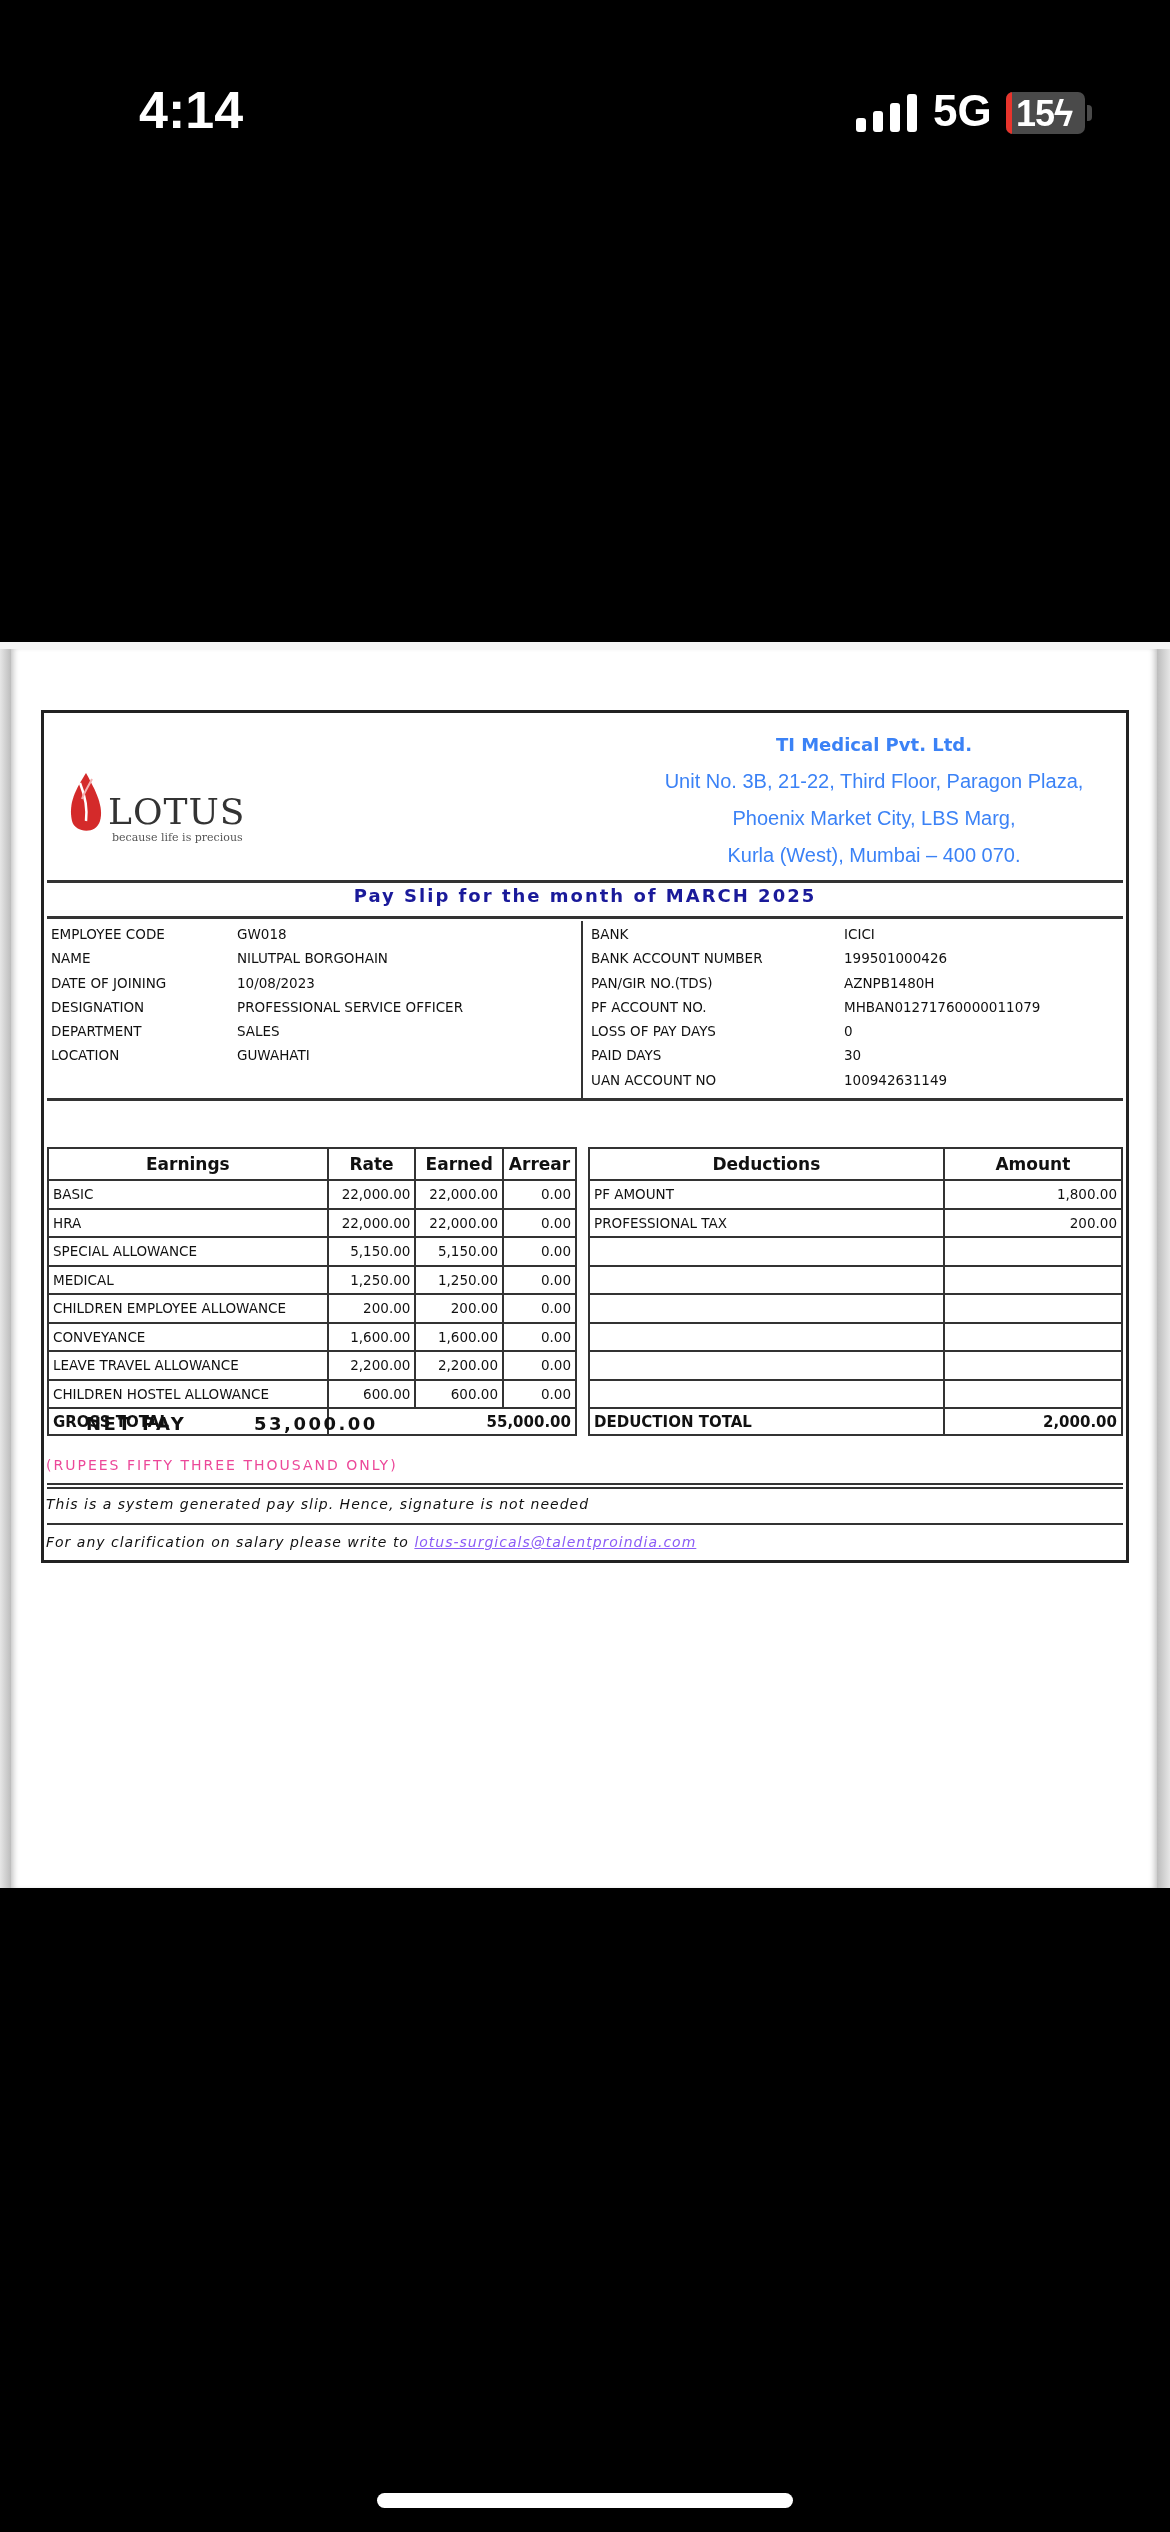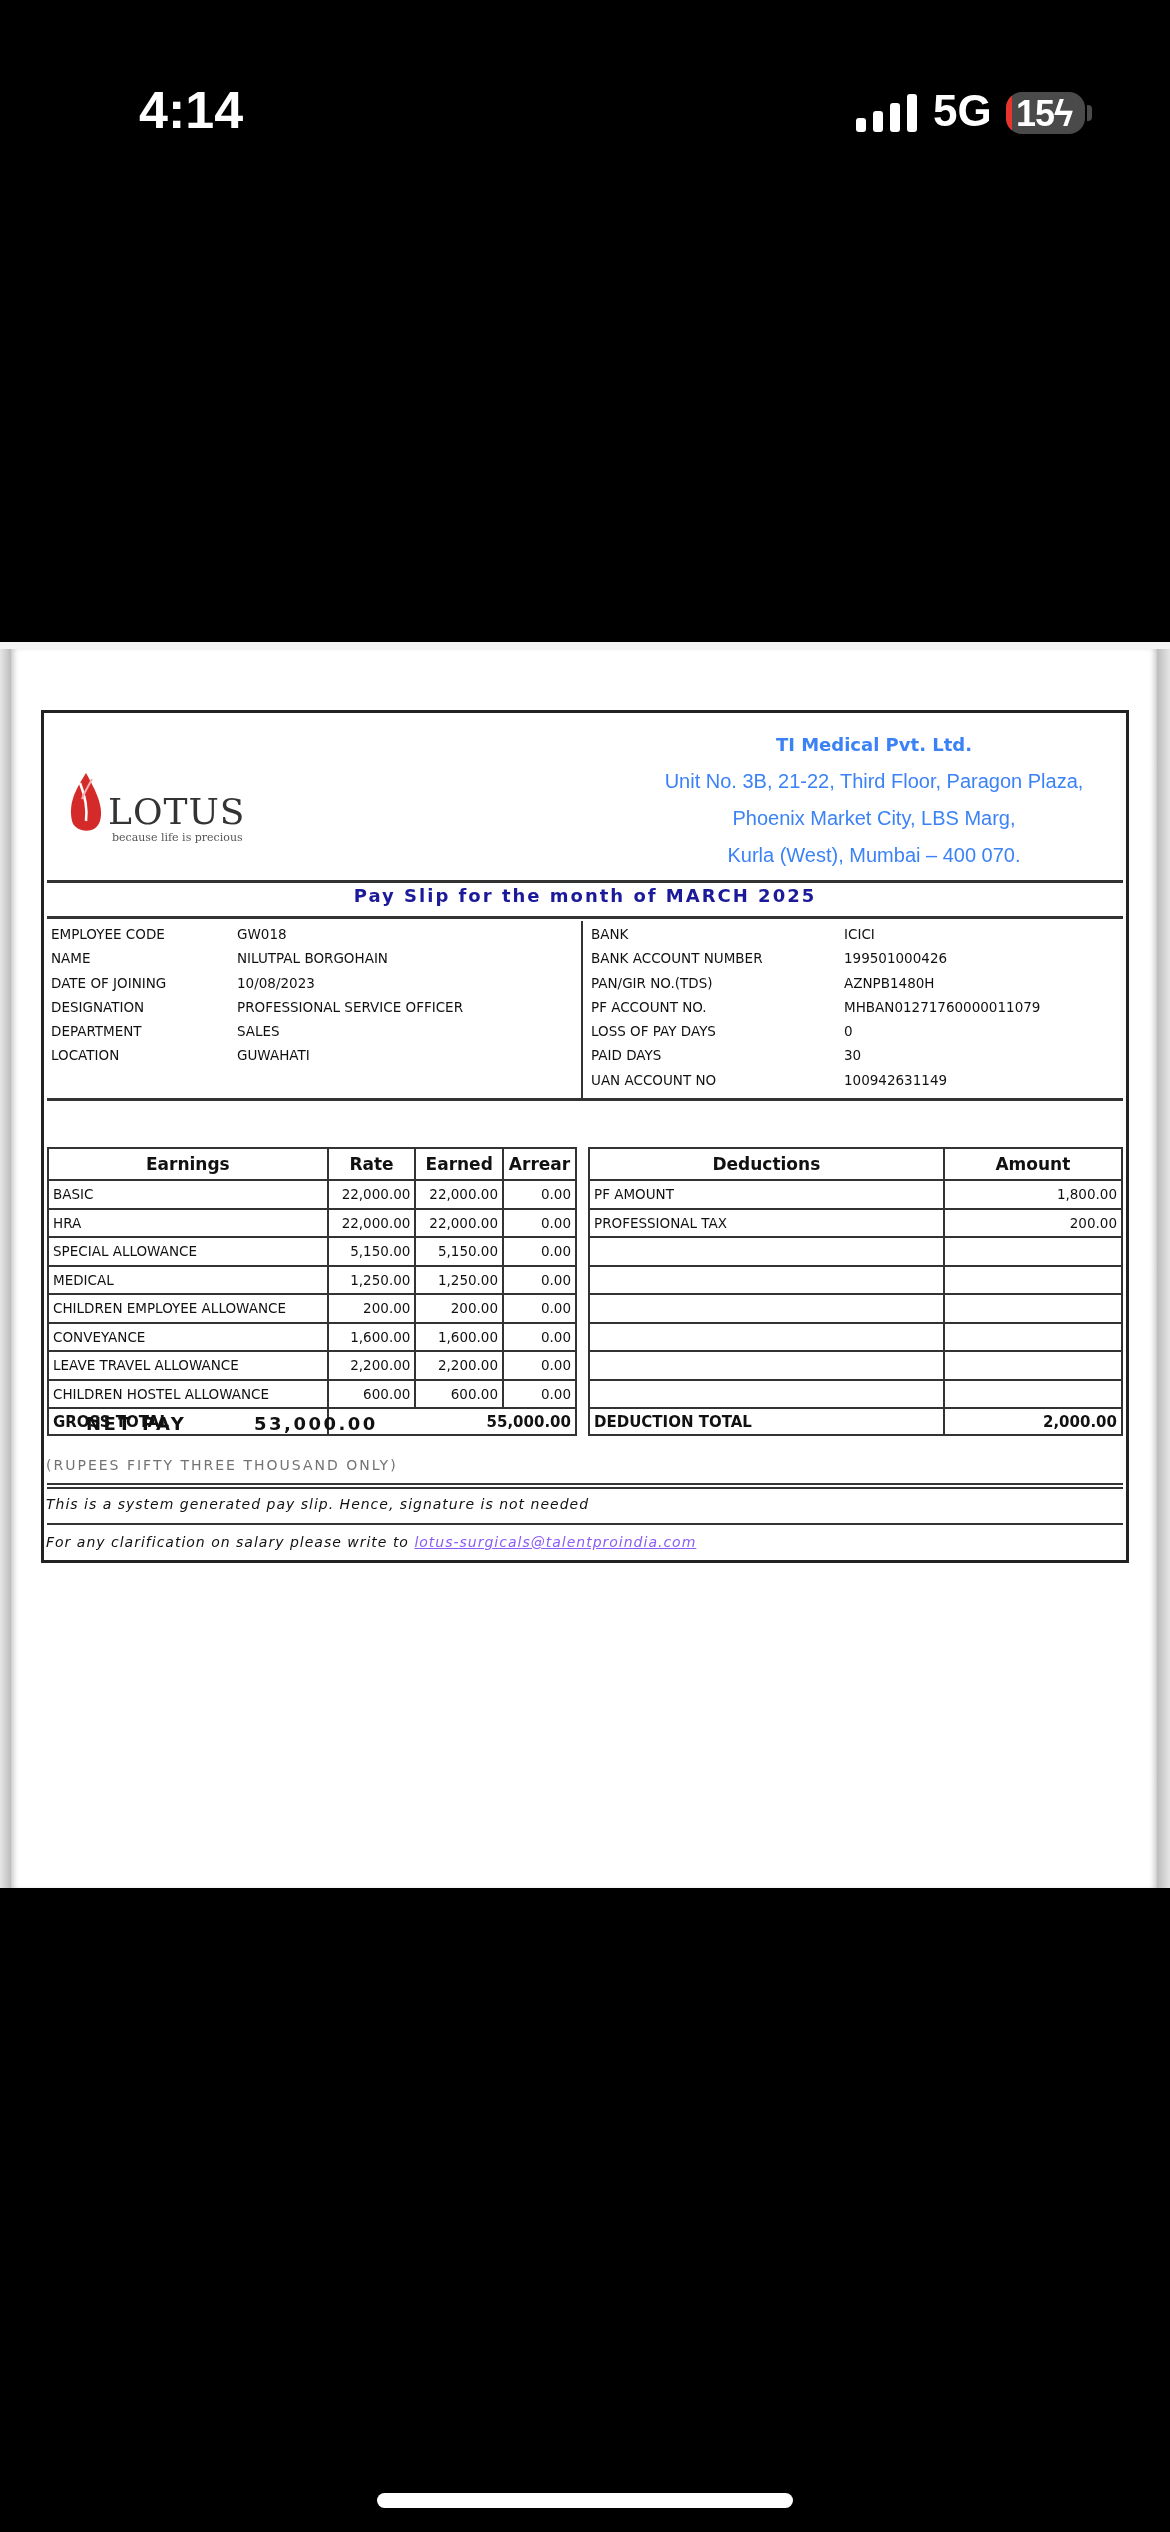--- a/index.html
+++ b/index.html
@@ -5,21 +5,21 @@
   * { box-sizing: border-box; margin: 0; padding: 0; }
   html, body { width: 1170px; height: 2532px; background: #000; overflow: hidden; }
   body { position: relative; font-family: "DejaVu Sans", sans-serif; }
 
   
   .status-bar { position: absolute; left: 0; top: 0; width: 1170px; height: 150px; color: #fff; margin-top: 36px; }
   .clock { position: absolute; left: 139px; top: 44px; font-family: "Liberation Sans", sans-serif; font-size: 52px; font-weight: 600; letter-spacing: 0px; }
   .signal { position: absolute; left: 856px; top: 58px; width: 62px; height: 38px; }
   .signal span { position: absolute; bottom: 0; width: 10px; background: #fff; border-radius: 3px; }
   .net { position: absolute; left: 933px; top: 50px; font-family: "Liberation Sans", sans-serif; font-size: 44px; font-weight: 700; }
-  .battery { position: absolute; left: 1006px; top: 56px; width: 79px; height: 42px; background: #4a4a4a; border-radius: 16px; overflow: hidden; }
+  .battery { position: absolute; left: 1006px; top: 56px; width: 79px; height: 42px; background: #4a4a4a; border-radius: 7px; overflow: hidden; }
   .battery .level { position: absolute; left: 0; top: 0; bottom: 0; width: 6px; background: #e8342c; }
   .battery .txt { position: absolute; left: 10px; top: 1px; font-family: "Liberation Sans", sans-serif; font-size: 36px; font-weight: 700; color: #fff; letter-spacing: -1px; }
   .battery-cap { position: absolute; left: 1087px; top: 69px; width: 5px; height: 16px; background: #4a4a4a; border-radius: 0 4px 4px 0; }
 
   
   .page-bg { position: absolute; left: 0; top: 642px; width: 1170px; height: 1246px; background: #f4f4f4; }
   .page { position: absolute; left: 11px; top: 649px; width: 1146px; height: 1239px; background: #fff;
           box-shadow: inset 6px 0 6px -4px #bdbdbd, inset -6px 0 6px -4px #bdbdbd; }
   .page-edge-l { position: absolute; left: 0; top: 649px; width: 11px; height: 1239px; background: linear-gradient(to right,#e6e6e6,#bcbcbc); }
   .page-edge-r { position: absolute; left: 1157px; top: 649px; width: 13px; height: 1239px; background: linear-gradient(to right,#bcbcbc,#e6e6e6); }
@@ -53,21 +53,21 @@
   table { position: absolute; border-collapse: collapse; font-family: "DejaVu Sans", sans-serif; font-size: 13.5px; color: #111; margin-top: 44px; }
   td, th { border: 2px solid #333; height: 28.5px; padding: 0 4px; white-space: nowrap; }
   th { font-size: 17px; font-weight: bold; height: 32px; text-align: center; }
   td.num { text-align: right; }
   tr.total td { font-weight: bold; font-size: 15px; height: 27px; }
   .earn { left: 3px; top: 390px; width: 530px; }
   .ded { left: 544px; top: 390px; width: 535px; }
 
   .netpay { position: absolute; left: 42px; top: 700px; font-family: "DejaVu Sans", sans-serif; font-weight: bold; font-size: 18px; letter-spacing: 2.5px; color: #111; }
   .netpay .val { position: absolute; left: 168px; top: 0; white-space: nowrap; }
-  .words { position: absolute; left: 2px; top: 744px; font-family: "DejaVu Sans", sans-serif; font-size: 14px; letter-spacing: 2px; color: #737373; }
+  .words { position: absolute; left: 2px; top: 744px; font-family: "DejaVu Sans", sans-serif; font-size: 14px; letter-spacing: 2px; color: #ec4899; }
   .dbl { position: absolute; left: 3px; right: 3px; top: 770px; height: 6px; border-top: 2px solid #333; border-bottom: 2px solid #333; }
   .note { position: absolute; left: 2px; top: 783px; font-family: "DejaVu Sans", sans-serif; font-style: italic; font-size: 14px; letter-spacing: 1px; color: #111; white-space: nowrap; }
   .note2 { top: 821px; }
   .note2 a { color: #8b5cf6; text-decoration: underline; }
   .single { position: absolute; left: 3px; right: 3px; top: 810px; height: 2px; background: #333; }
 
   .home-indicator { position: absolute; left: 377px; top: 2493px; width: 416px; height: 15px; background: #fff; border-radius: 8px; }
 </style>
 </head>
 <body>

